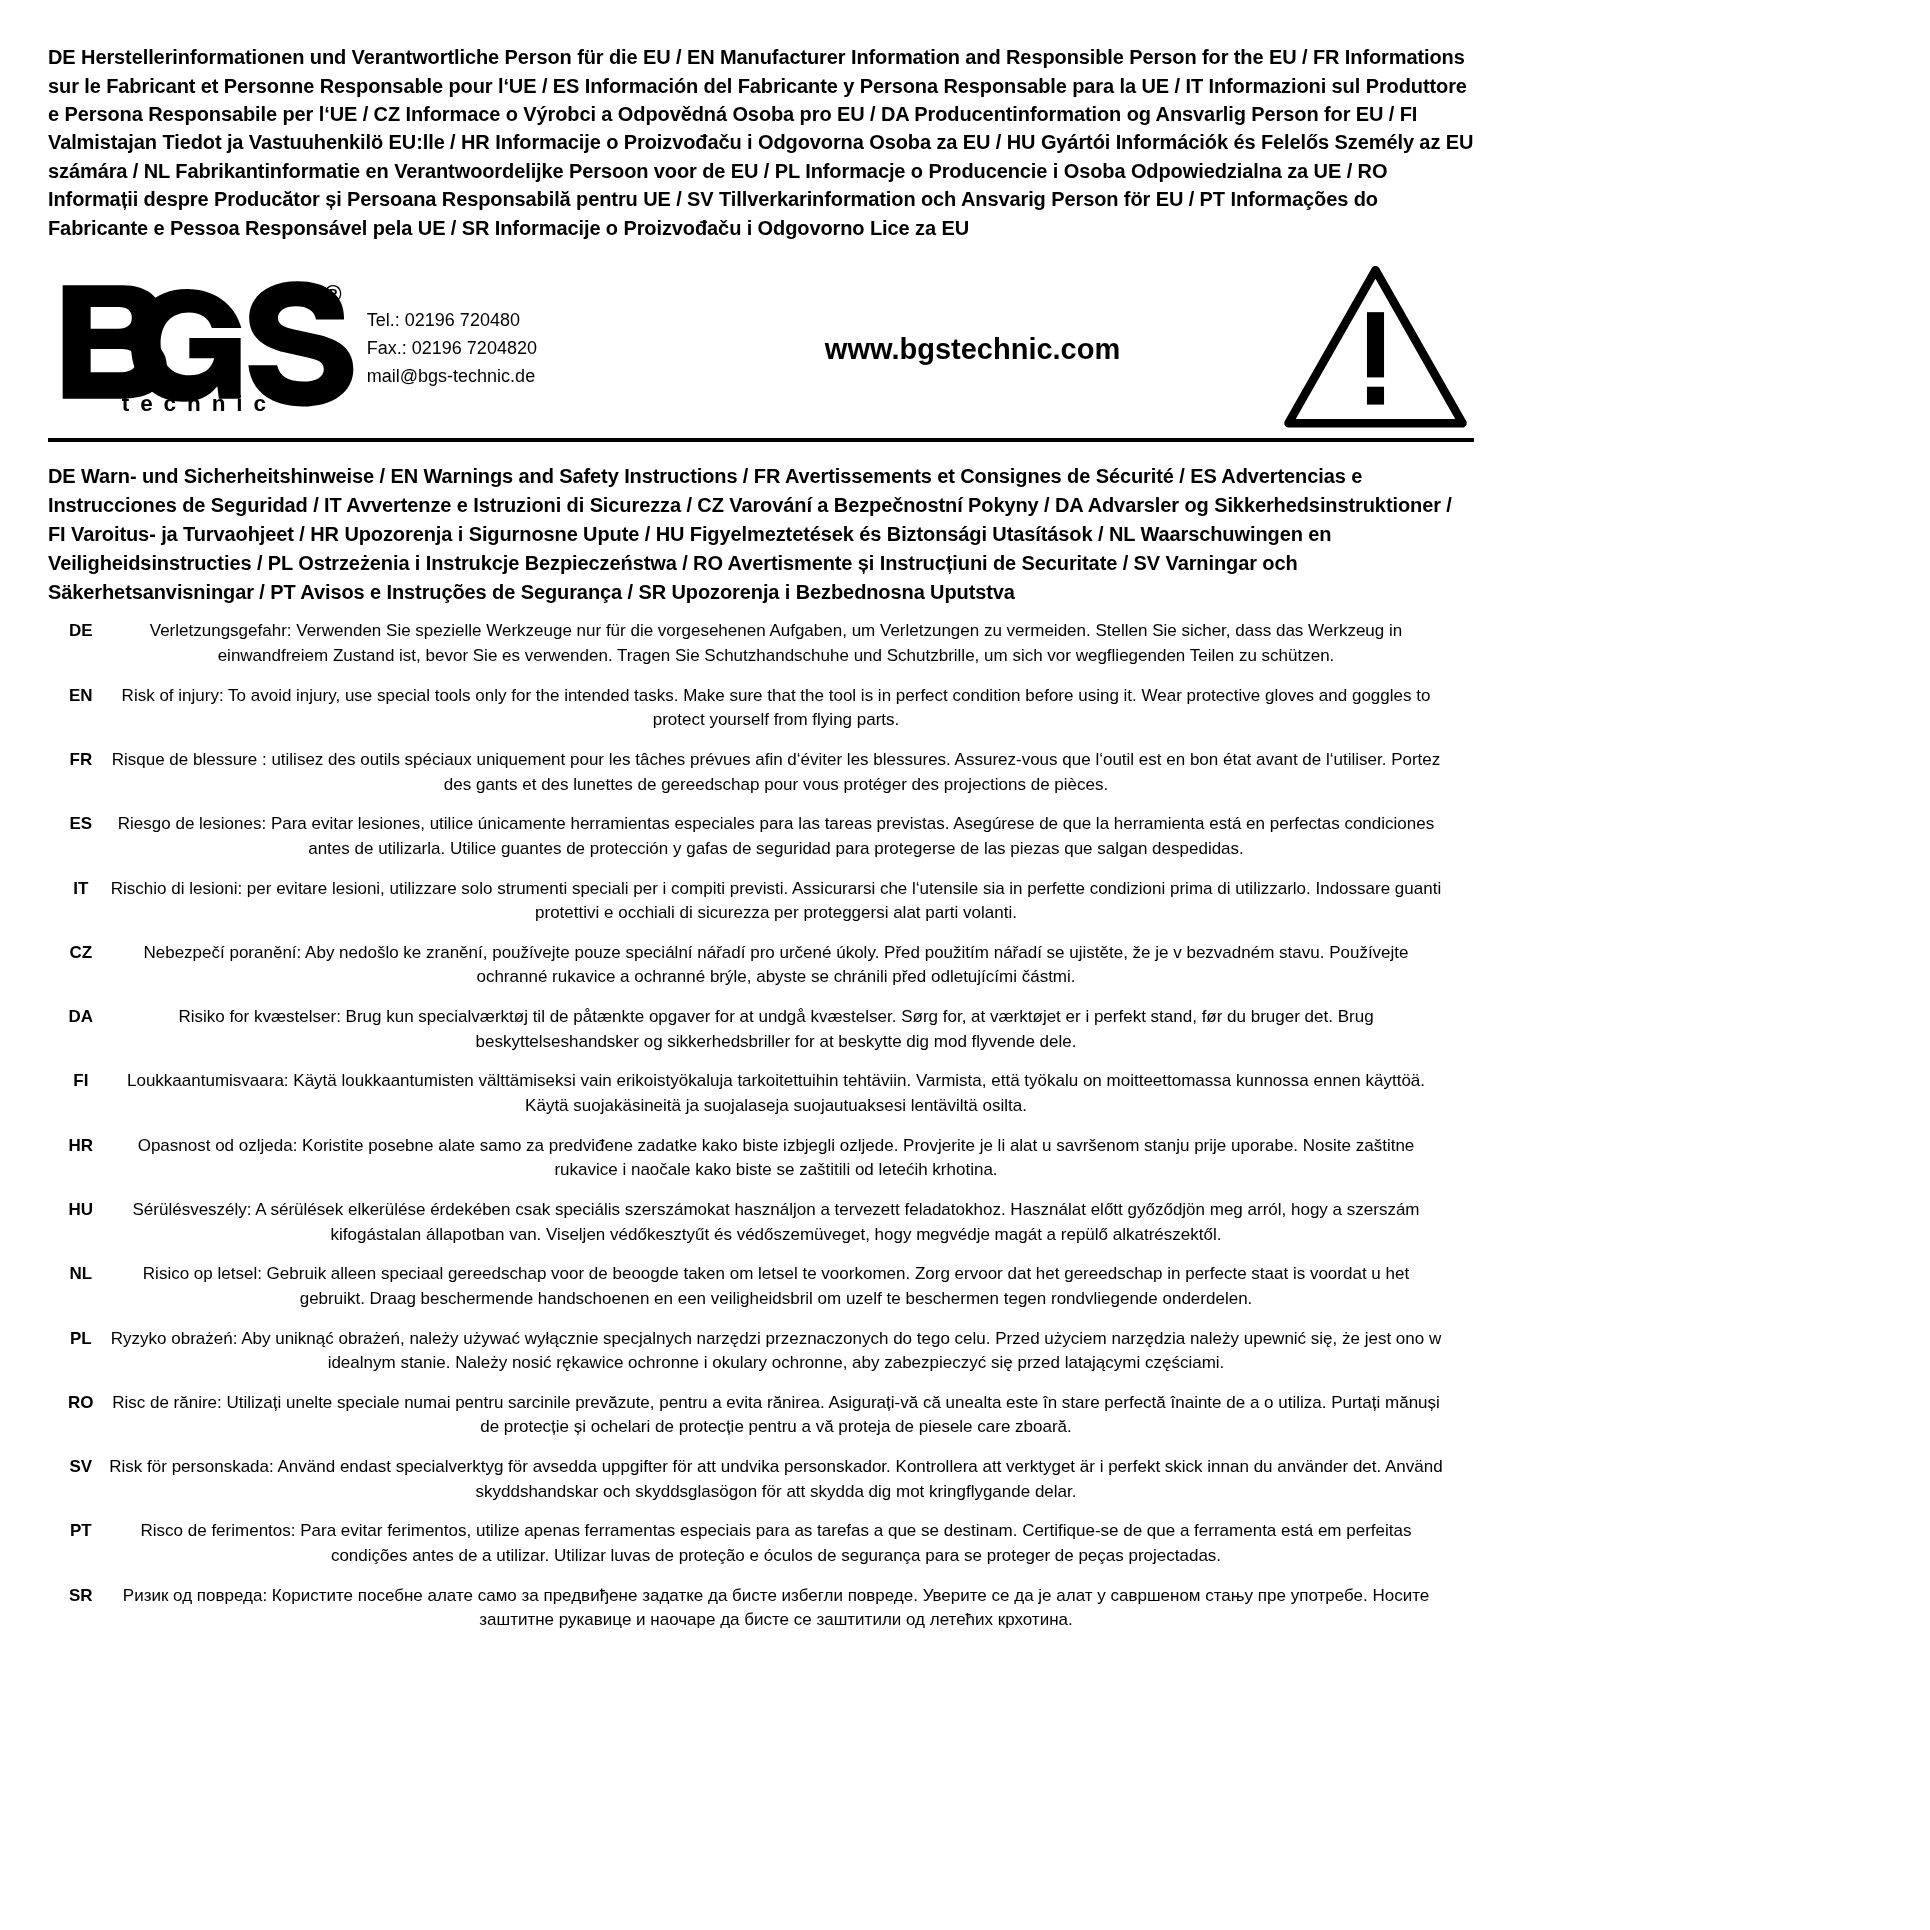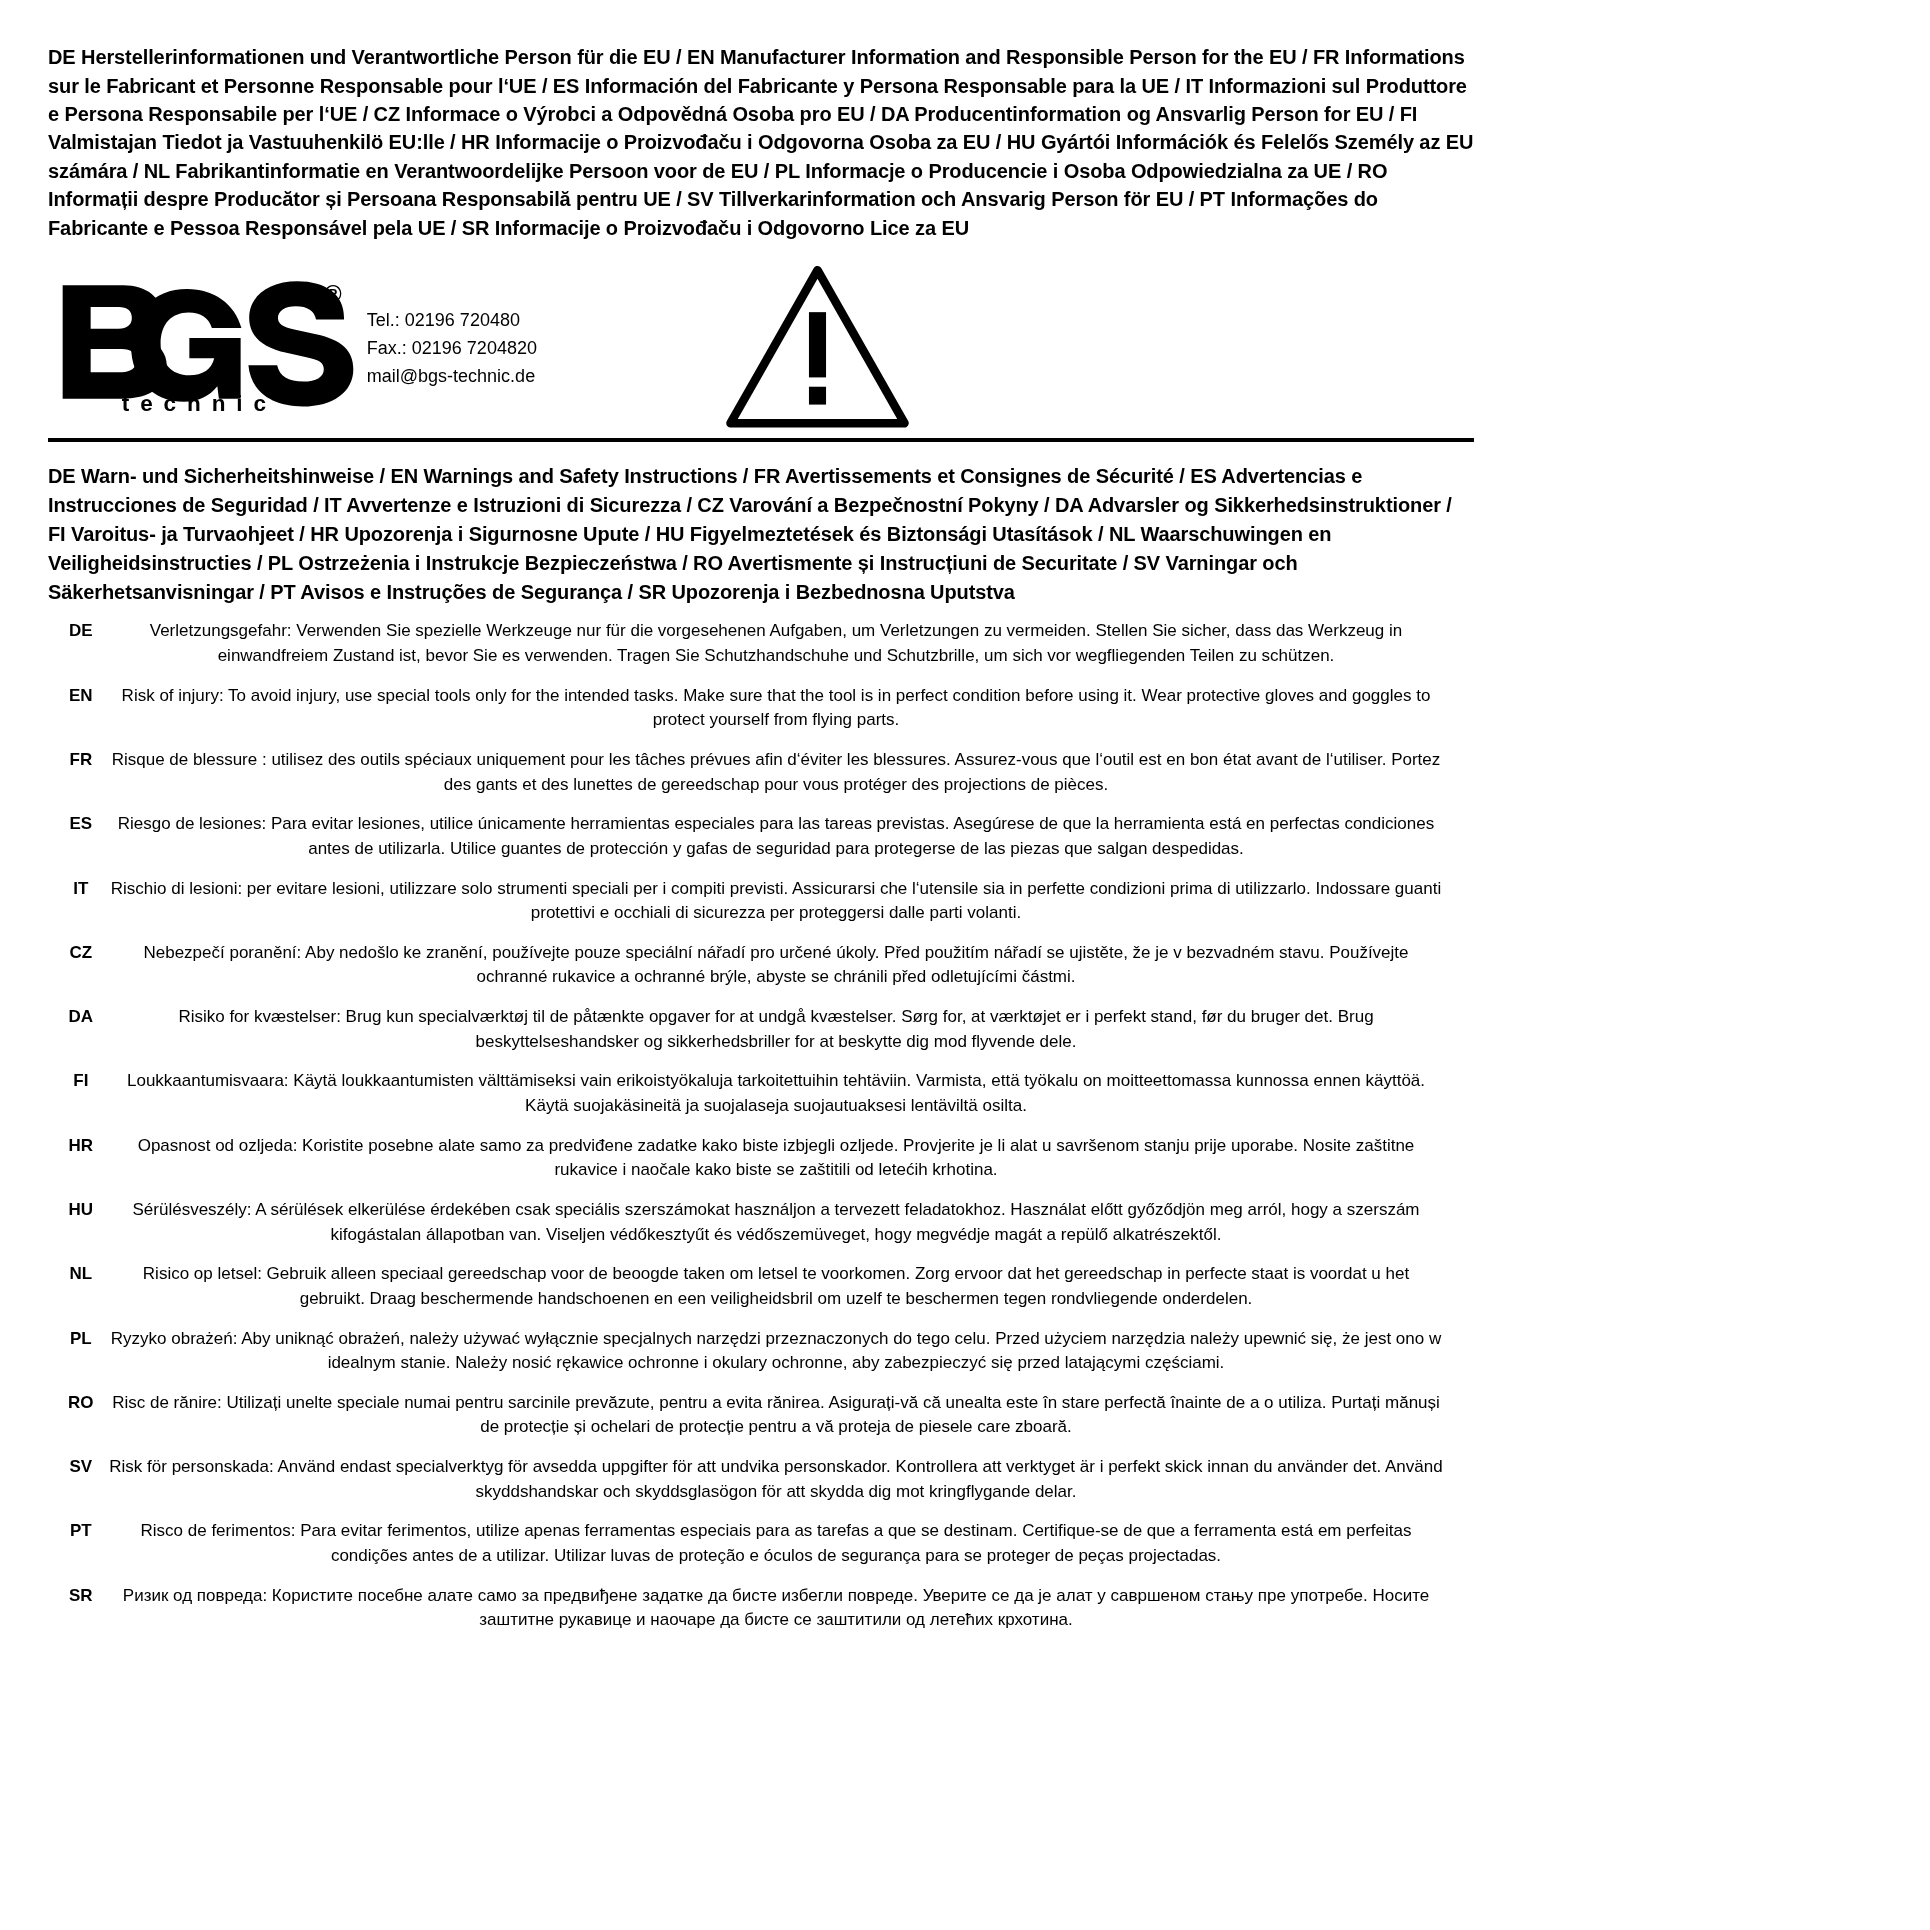--- a/index.html
+++ b/index.html
@@ -129,20 +129,21 @@
       </svg>
     </div>
 
 
     <div class="contact-block">
       <div>Tel.: 02196 720480</div>
       <div>Fax.: 02196 7204820</div>
       <div>mail@bgs-technic.de</div>
     </div>
 
+    <div class="website-block">www.bgstechnic.com</div>
 
     <div class="warn-tri">
       <svg width="187" height="167" viewBox="0 0 240 215" xmlns="http://www.w3.org/2000/svg">
         <polygon points="120,8 232,205 8,205" fill="none" stroke="#000000" stroke-width="11" stroke-linejoin="round"></polygon>
         <rect x="109" y="62" width="22" height="84" fill="#000000"></rect>
         <rect x="109" y="158" width="22" height="23" fill="#000000"></rect>
       </svg>
     </div>
 
   </div>
@@ -166,21 +167,21 @@
       <div class="lang-text">Risque de blessure : utilisez des outils spéciaux uniquement pour les tâches prévues afin d‘éviter les blessures. Assurez-vous que l‘outil est en bon état avant de l‘utiliser. Portez des gants et des lunettes de gereedschap pour vous protéger des projections de pièces.</div>
     </div>
 
     <div class="lang-row">
       <div class="lang-code">ES</div>
       <div class="lang-text">Riesgo de lesiones: Para evitar lesiones, utilice únicamente herramientas especiales para las tareas previstas. Asegúrese de que la herramienta está en perfectas condiciones antes de utilizarla. Utilice guantes de protección y gafas de seguridad para protegerse de las piezas que salgan despedidas.</div>
     </div>
 
     <div class="lang-row">
       <div class="lang-code">IT</div>
-      <div class="lang-text">Rischio di lesioni: per evitare lesioni, utilizzare solo strumenti speciali per i compiti previsti. Assicurarsi che l‘utensile sia in perfette condizioni prima di utilizzarlo. Indossare guanti protettivi e occhiali di sicurezza per proteggersi dalle parti volanti.</div>
+      <div class="lang-text">Rischio di lesioni: per evitare lesioni, utilizzare solo strumenti speciali per i compiti previsti. Assicurarsi che l‘utensile sia in perfette condizioni prima di utilizzarlo. Indossare guanti protettivi e occhiali di sicurezza per proteggersi alat parti volanti.</div>
     </div>
 
     <div class="lang-row">
       <div class="lang-code">CZ</div>
       <div class="lang-text">Nebezpečí poranění: Aby nedošlo ke zranění, používejte pouze speciální nářadí pro určené úkoly. Před použitím nářadí se ujistěte, že je v bezvadném stavu. Používejte ochranné rukavice a ochranné brýle, abyste se chránili před odletujícími částmi.</div>
     </div>
 
     <div class="lang-row">
       <div class="lang-code">DA</div>
       <div class="lang-text">Risiko for kvæstelser: Brug kun specialværktøj til de påtænkte opgaver for at undgå kvæstelser. Sørg for, at værktøjet er i perfekt stand, før du bruger det. Brug beskyttelseshandsker og sikkerhedsbriller for at beskytte dig mod flyvende dele.</div>

